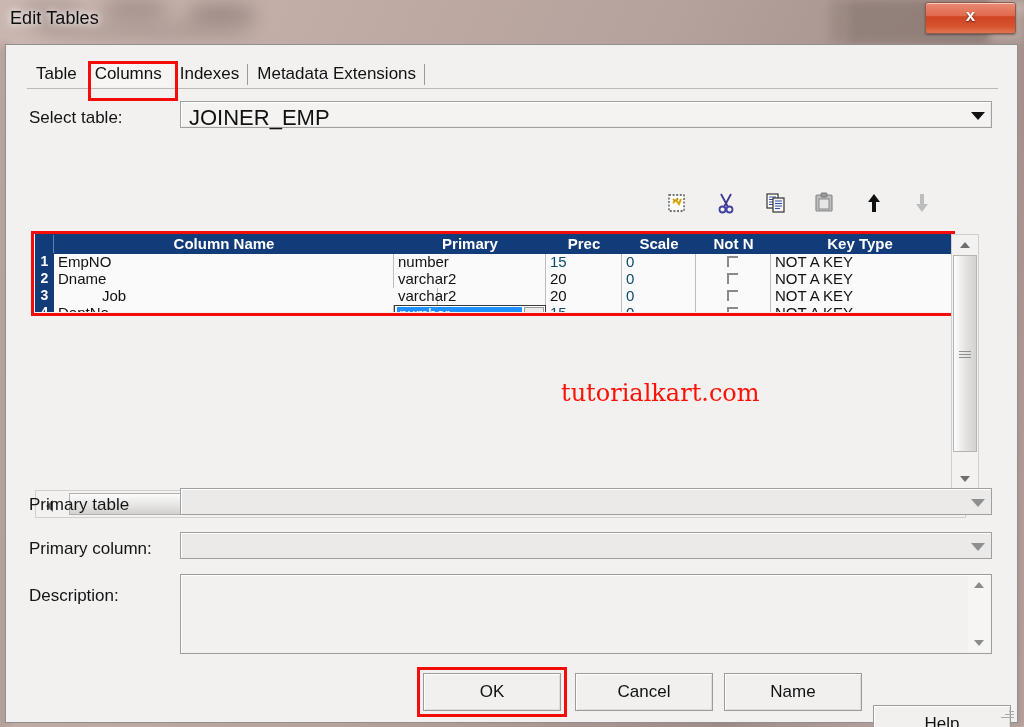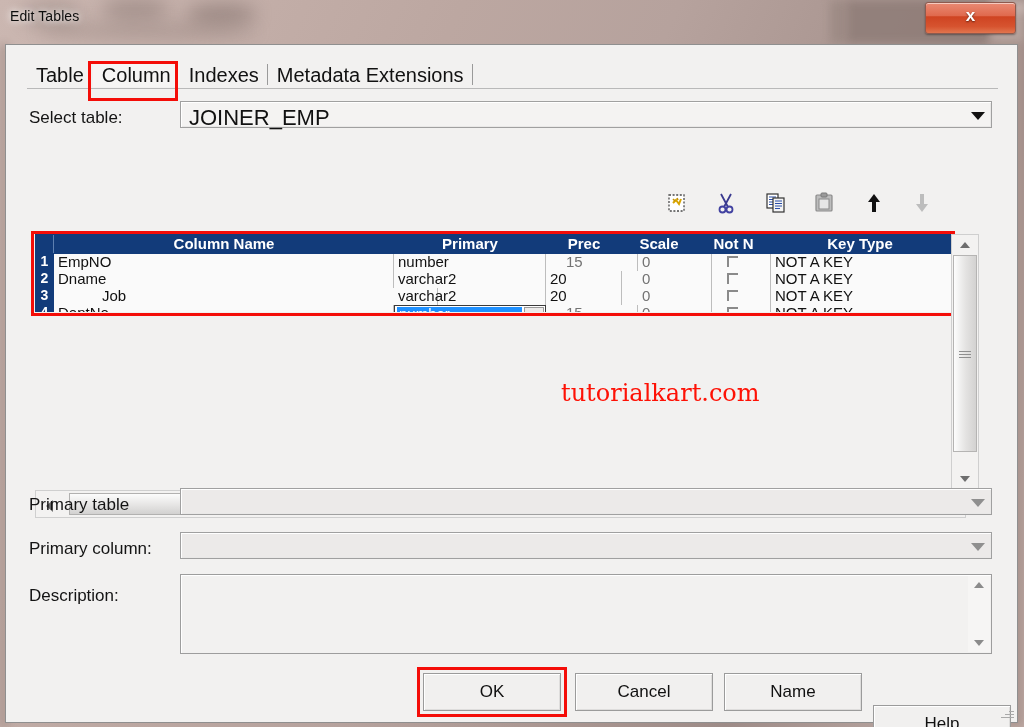--- a/index.html
+++ b/index.html
@@ -13,38 +13,38 @@
   
   .desktop{position:absolute;left:0;top:0;width:1024px;height:727px;
     background:
       linear-gradient(115deg,#cbb7b1 0%,#c3aea8 18%,#bca7a1 34%,#b6a29d 50%,#ab9792 64%,#9d8b87 78%,#b7a49f 92%,#c2aea8 100%);
   }
   .desk-blob{position:absolute;border-radius:50%;filter:blur(9px);opacity:.45;}
   .desk-bar{position:absolute;filter:blur(5px);}
 
   
   .titlebar{position:absolute;left:0;top:0;width:1024px;height:44px;}
-  .title-text{position:absolute;left:10px;top:8px;font-size:14px;color:#0d0d0d;
+  .title-text{position:absolute;left:10px;top:8px;font-size:18px;color:#0d0d0d;
      letter-spacing:.1px;text-shadow:0 0 6px rgba(255,255,255,.95),0 0 12px rgba(255,255,255,.8);}
   .closebtn{position:absolute;left:925px;top:2px;width:89px;height:30px;
     border:1px solid #8e5a4e;border-radius:3px;
     background:linear-gradient(180deg,#e98a74 0%,#e06a4e 42%,#cf4422 46%,#d6532f 78%,#e1754e 100%);
     box-shadow:inset 0 1px 0 rgba(255,255,255,.55),0 1px 2px rgba(0,0,0,.35);
     cursor:pointer;}
   .closebtn span{position:absolute;left:0;right:0;top:3px;text-align:center;
     font-size:17px;font-weight:bold;color:#fff;text-shadow:0 1px 2px rgba(0,0,0,.55);}
 
   
   .dialog{position:absolute;left:5px;top:44px;width:1013px;height:679px;
     background:#f2f1f0;border:1px solid #8f8f8f;box-sizing:border-box;}
 
   
   .tabstrip{position:absolute;left:21px;top:16px;height:28px;}
   .tab{position:relative;float:left;height:26px;padding:3px 9px 0 9px;
-    font-size:20px;color:#111;box-sizing:border-box;cursor:pointer;}
+    font-size:17px;color:#111;box-sizing:border-box;cursor:pointer;}
   .tab .tsep{position:absolute;right:0;top:3px;width:1px;height:21px;background:#9a9a9a;}
   .tab.sel{background:#f6f5f4;}
   .tabline{position:absolute;left:21px;top:43px;width:971px;height:1px;background:#b9b9b9;}
 
   .redbox{position:absolute;border:3px solid #f40d08;box-sizing:border-box;pointer-events:none;}
 
   
   .lbl{position:absolute;font-size:17px;color:#141414;}
   .combo{position:absolute;background:#f4f3f2;border:1px solid #a0a0a0;
     box-shadow:inset 1px 1px 0 #fff, inset -1px -1px 0 #e9e8e7;box-sizing:border-box;cursor:pointer;}
@@ -61,21 +61,21 @@
   .gridwrap{position:absolute;left:29px;top:189px;width:914px;height:78px;overflow:hidden;background:#fff;padding-left:26px;}
   .ghead{position:absolute;left:0;top:0;height:20px;width:100%;background:#123b7a;}
   .ghead .hc{position:absolute;top:0;height:20px;color:#fff;font-size:15px;font-weight:bold;
      text-align:center;line-height:19px;overflow:hidden;white-space:nowrap;}
   .ghead .hc .hsep{position:absolute;right:0;top:1px;width:1px;height:18px;background:#5d7fb0;}
   .grow{position:absolute;left:0;height:17px;width:100%;border-bottom:1px solid #a7a7a7;background:#fafafa;}
   .grow .rn{position:absolute;left:0;top:0;width:19px;height:17px;background:#123b7a;color:#fff;
      font-size:14px;font-weight:bold;text-align:center;line-height:15px;}
   .cell{position:absolute;top:0;height:17px;font-size:15px;color:#111;line-height:15px;
     overflow:hidden;white-space:nowrap;box-sizing:border-box;border-right:1px solid #bdbdbd;padding-left:4px;}
-  .cell.dim{color:#737373;margin-left:16px;}
+  .cell.dim{color:#0c4a6e;}
   .cell.ctr{text-align:center;padding-left:0;}
   .chk{position:absolute;left:50%;margin-left:-6px;top:2px;width:11px;height:11px;
     border-top:2px solid #8a8a8a;border-left:2px solid #8a8a8a;box-sizing:border-box;}
   .editcombo{position:absolute;top:0;height:17px;box-sizing:border-box;border:1px solid #3a3a3a;background:#fff;}
   .editcombo .ev{position:absolute;left:2px;top:1px;right:23px;height:15px;background:#1e90ff;color:#fff;
      font-size:15px;line-height:14px;padding-left:2px;overflow:hidden;}
   .editcombo .eb{position:absolute;right:1px;top:1px;width:20px;height:15px;background:#eceae9;border:1px solid #9a9a9a;box-sizing:border-box;}
 
   
   .vsb{position:absolute;background:#f3f2f1;border:1px solid #cfcfcf;box-sizing:border-box;}
@@ -139,21 +139,21 @@
     </div>
   </div>
 
   <div class="dialog">
 
     <div class="tabstrip">
       <div class="tab">
         <span>Table</span>
       </div>
       <div class="tab sel">
-        <span>Column</span>
+        <span>Columns</span>
       </div>
       <div class="tab">
         <span>Indexes</span>
         <i class="tsep"></i>
       </div>
       <div class="tab">
         <span>Metadata Extensions</span>
         <i class="tsep"></i>
       </div>
     </div>

